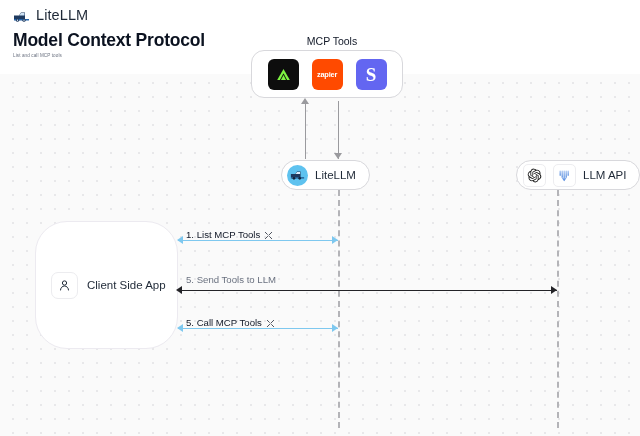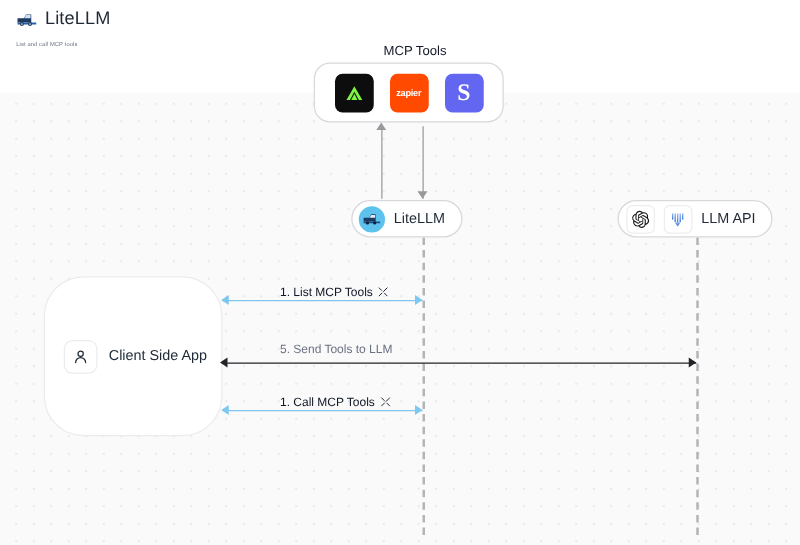--- a/index.html
+++ b/index.html
@@ -151,21 +151,21 @@
     height: 30px;
     padding: 0 13px 0 5px;
     gap: 7px;
   }
   .pill-label {
     font-size: 11.5px;
     color: #1f2937;
     white-space: nowrap;
   }
   .pill-litellm { left: 281px; top: 160px; }
-  .pill-llmapi  { left: 494px; top: 160px; padding-left: 6px; }
+  .pill-llmapi  { left: 516px; top: 160px; padding-left: 6px; }
 
   .avatar-circle {
     width: 21px; height: 21px;
     border-radius: 50%;
     background: #5ec2ef;
     display: flex; align-items: center; justify-content: center;
     flex: 0 0 auto;
     overflow: hidden;
   }
   .icon-chip {
@@ -237,23 +237,22 @@
   .msg-line {
     position: absolute;
     height: 0;
     border-top: 1.5px solid;
   }
   .msg-label {
     position: absolute;
     font-size: 9.6px;
     white-space: nowrap;
     display: flex;
-    align-items: flex-start;
+    align-items: flex-end;
     gap: 4px;
-    margin-left: 38px;
   }
   .ahead {
     position: absolute;
     width: 0; height: 0;
     border-top: 4.2px solid transparent;
     border-bottom: 4.2px solid transparent;
   }
   .ahead-left  { border-right: 6px solid; }
   .ahead-right { border-left: 6px solid; }
 
@@ -286,20 +285,21 @@
         <circle cx="22" cy="20.5" r="3.2" fill="#1f3a5f"></circle>
         <circle cx="9" cy="20.5" r="1.3" fill="#e6eef7"></circle>
         <circle cx="22" cy="20.5" r="1.3" fill="#e6eef7"></circle>
       </svg>
     </span>
     <span class="brand-label">LiteLLM</span>
   </div>
 </div>
 
 <div class="page-head">
+  <h1 class="page-title">Model Context Protocol</h1>
   <div class="page-sub">List and call MCP tools</div>
 </div>
 
 <div class="mcp-title">MCP Tools</div>
 
 <div class="node mcp-box">
 
   <div class="tool-tile" style="background:#0d0d0d;">
     <svg viewBox="0 0 24 24" width="19" height="19" aria-hidden="true">
       <path d="M12 5 L20 19 L4 19 Z" fill="#7ef542"></path>
@@ -400,21 +400,21 @@
   <div class="msg-label" style="left:186px; top:274px;">
     <span>5. Send Tools to LLM</span>
   </div>
 </div>
 
 <div class="msg m3">
   <div class="msg-line" style="left:178px; top:328px; width:160px;"></div>
   <div class="ahead ahead-left" style="left:177px; top:324px;"></div>
   <div class="ahead ahead-right" style="left:332px; top:324px;"></div>
   <div class="msg-label" style="left:186px; top:317px;">
-    <span>1. Call MCP Tools</span>
+    <span>5. Call MCP Tools</span>
     <span class="tools-glyph">
       <svg viewBox="0 0 24 24" width="9" height="9" aria-hidden="true">
         <path d="M3.5 3.5 L9 9 M14.8 14.8 L20.5 20.5" stroke="#111827" stroke-width="2" stroke-linecap="round" fill="none"></path>
         <path d="M20.5 3.5 L12.8 11.2 M9.6 14.4 L3.5 20.5" stroke="#111827" stroke-width="2" stroke-linecap="round" fill="none"></path>
       </svg>
     </span>
   </div>
 </div>
 
 </body></html>

